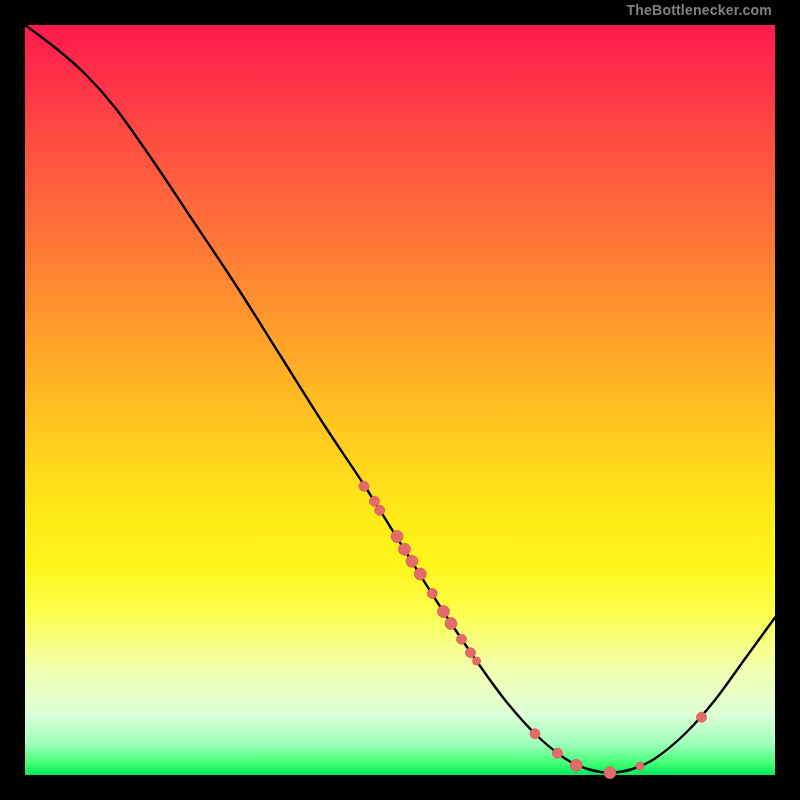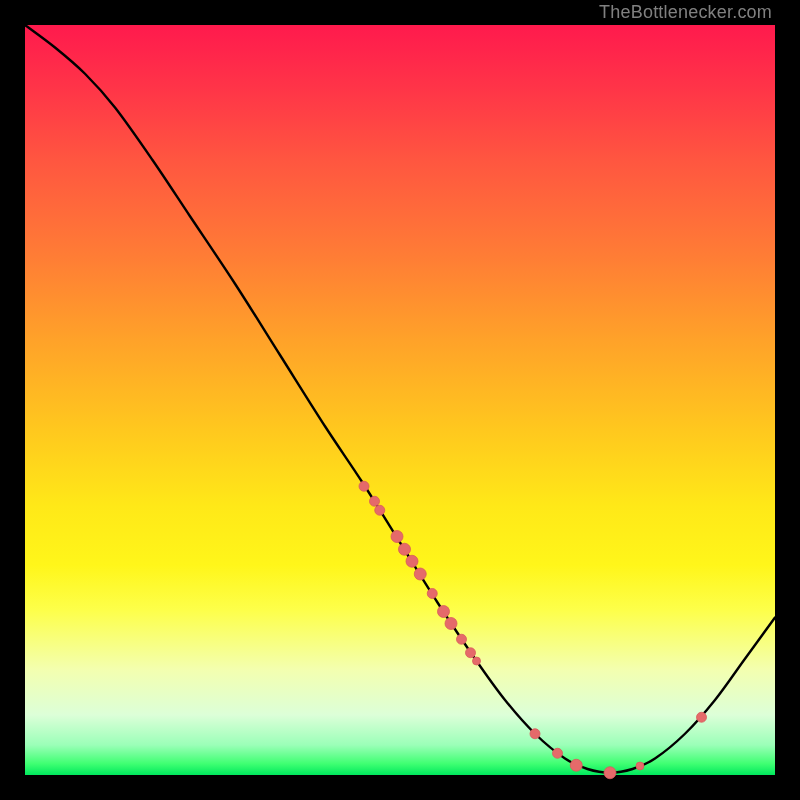--- a/index.html
+++ b/index.html
@@ -34,22 +34,22 @@
        #3fff72 98.5%,
        #00e85d 100%
     );
   }
 
   .attribution {
     position: absolute;
     top: 2px;
     right: 28px;
     color: #808080;
-    font-size: 18px;
-    font-weight: 400;
+    font-size: 14px;
+    font-weight: 700;
     letter-spacing: 0.2px;
   }
 
   svg.curve {
     position: absolute;
     left: 0; top: 0;
     width: 750px; height: 750px;
     overflow: visible;
   }
 </style>

